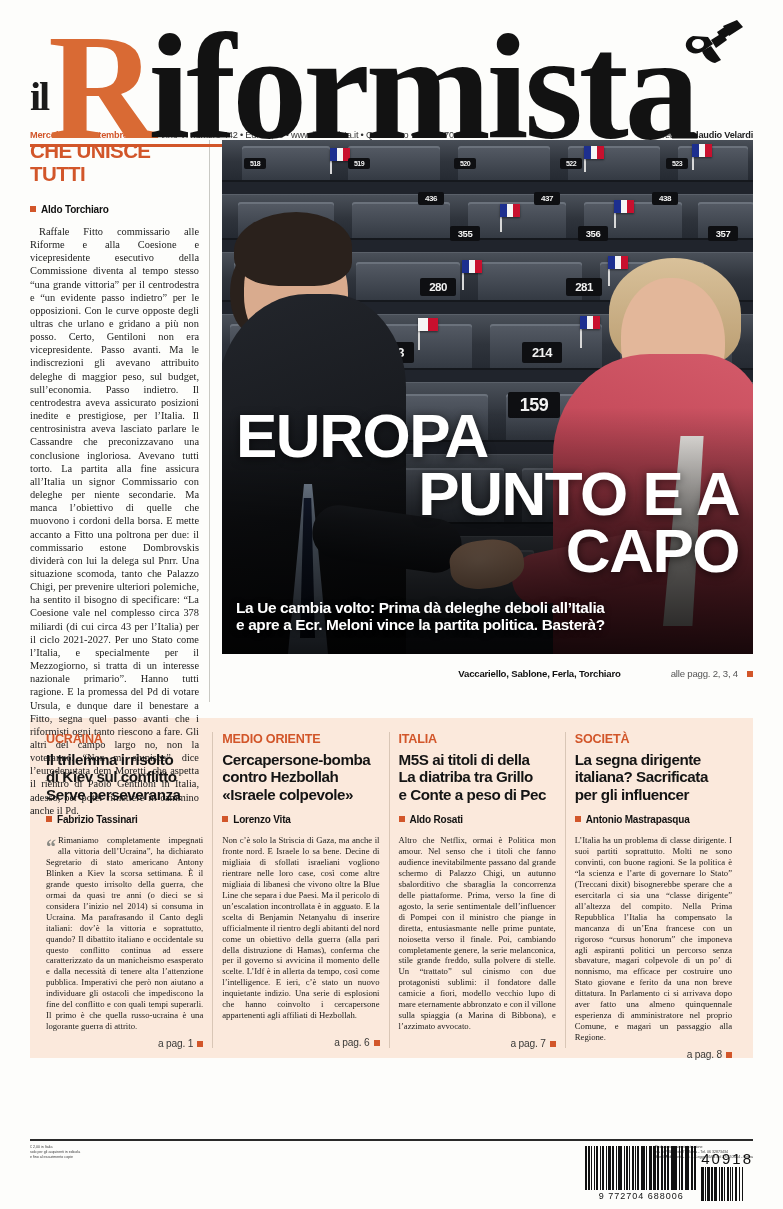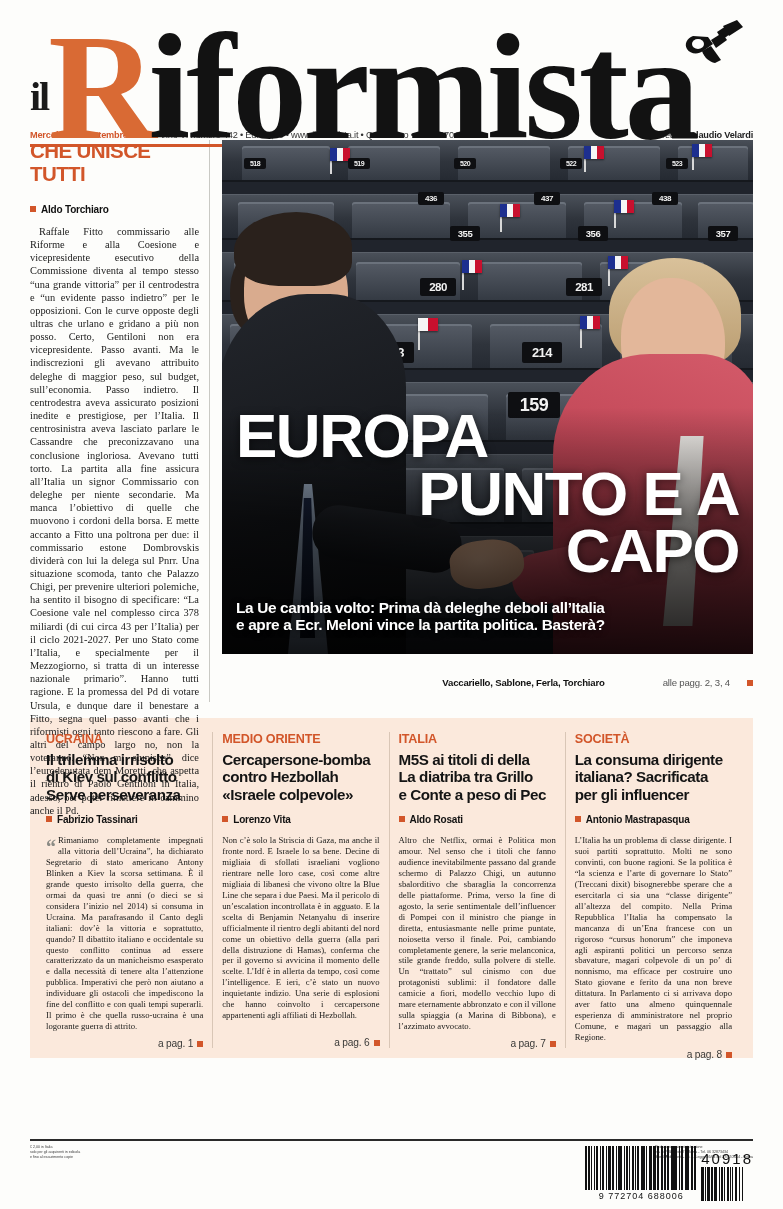--- a/index.html
+++ b/index.html
@@ -262,22 +262,22 @@
     color: #fff;
     font-family: "Liberation Sans", sans-serif;
     font-weight: bold;
     font-size: 15.4px;
     line-height: 1.14;
     letter-spacing: -0.35px;
     text-shadow: 0 1px 6px rgba(0,0,0,.7);
   }
   .credits {
     display: flex; align-items: center; justify-content: flex-end;
-    gap: 17px;
-    padding-top: 23px;
+    gap: 9px;
+    padding-top: 14px;
     font-size: 9.6px;
     letter-spacing: -0.2px;
   }
   .credits .names { font-weight: bold; color: #111; }
   .credits .pages { color: #555; margin-left: 41px; }
   .credits .sq { width: 6px; height: 6px; background: #d2562a; display: inline-block; }
 
   
   .bottom {
     margin-top: 16px;
@@ -604,21 +604,21 @@
         <span class="dc">Altro che Netflix, ormai è Politica mon amour. Nel senso che i titoli che fanno audience inevitabilmente passano dal grande schermo di Palazzo Chigi, un autunno sbalorditivo che sbaraglia la concorrenza delle piattaforme. Prima, verso la fine di agosto, la serie sentimentale dell’influencer di Pompei con il ministro che piange in diretta, entusiasmante nelle prime puntate, noiosetta verso il finale. Poi, cambiando completamente genere, la serie melanconica, stile grande freddo, sulla polvere di stelle. Un “trattato” sul cinismo con due protagonisti sublimi: il fondatore dalle camicie a fiori, modello vecchio lupo di mare eternamente abbronzato e con il villone sulla spiaggia (a Marina di Bibbona), e l’azzimato avvocato.</span>
       </div>
       <div class="apag">
         <span>a pag. 7</span><span class="sq"></span>
       </div>
     </div>
 
     <div class="bcol">
       <div class="kicker">SOCIETÀ</div>
       <div class="btitle">
-        <div>La consuma dirigente</div>
+        <div>La segna dirigente</div>
         <div>italiana? Sacrificata</div>
         <div>per gli influencer</div>
       </div>
       <div class="byline">
         <span class="sq"></span>
         <span class="nm">Antonio Mastrapasqua</span>
       </div>
       <div class="bbody">
         <span class="dc">L’Italia ha un problema di classe dirigente. I suoi partiti soprattutto. Molti ne sono convinti, con buone ragioni. Se la politica è “la scienza e l’arte di governare lo Stato” (Treccani dixit) bisognerebbe sperare che a esercitarla ci sia una “classe dirigente” all’altezza del compito. Nella Prima Repubblica l’Italia ha compensato la mancanza di un’Ena francese con un rigoroso “cursus honorum” che imponeva agli aspiranti politici un percorso senza sbavature, magari colpevole di un po’ di nonnismo, ma efficace per costruire uno Stato giovane e ferito da una non breve dittatura. In Parlamento ci si arrivava dopo aver fatto una almeno quinquennale esperienza di amministratore nel proprio Comune, e magari un passaggio alla Regione.</span>
       </div>

